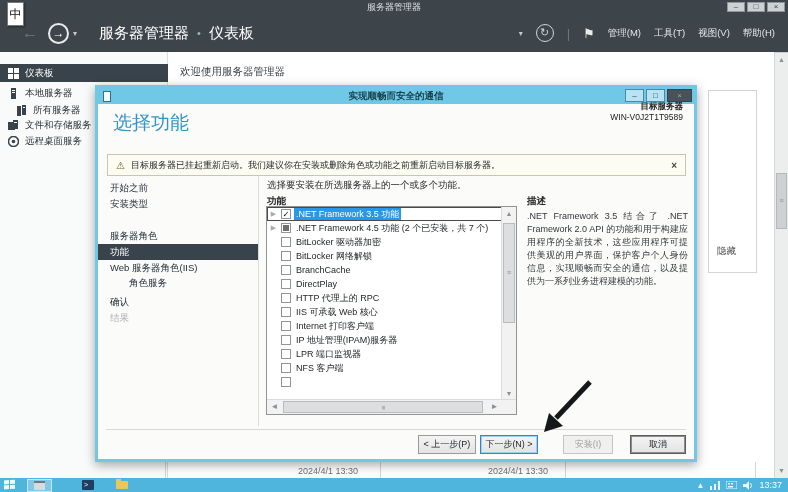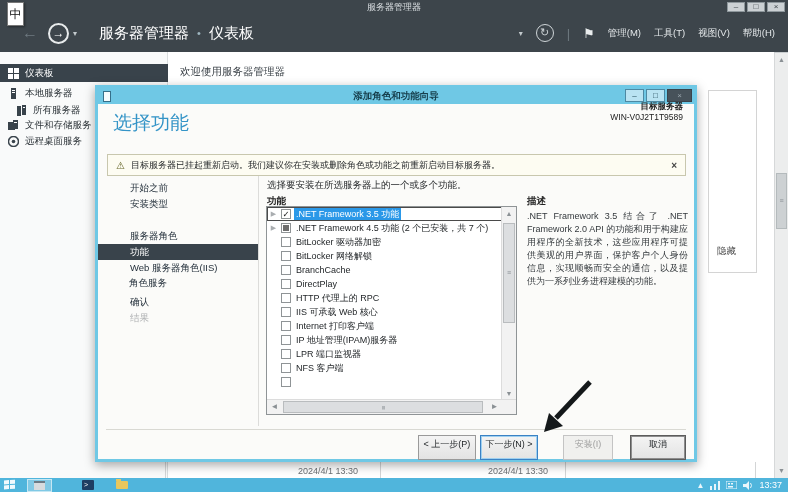--- a/index.html
+++ b/index.html
@@ -76,21 +76,21 @@
                   color:#222; text-align:right; }
   .target-server { position:absolute; right:11px; top:24px; font-size:8.5px; color:#222; text-align:right; }
 
   .warn-bar { position:absolute; left:9px; top:66px; width:579px; height:22px; background:#fdfcf2;
               border:1px solid #c8c7ae; display:flex; align-items:center; padding:0 8px; gap:6px; }
   .warn-icon { color:#6b6b2f; font-size:10px; }
   .warn-text { font-size:9px; color:#26292b; flex:1; }
   .warn-close { color:#444; font-size:10px; font-weight:bold; }
 
   .steps-divider { position:absolute; left:160px; top:88px; width:1px; height:250px; background:#dcdcda; }
-  .step { position:absolute; left:0; width:160px; height:16px; line-height:16px; padding-left:32px;
+  .step { position:absolute; left:0; width:160px; height:16px; line-height:16px; padding-left:12px;
           color:#25313c; font-size:9.5px; }
   .step.current { background:#39434b; color:#fff; }
   .step.indent { padding-left:31px;font-family:Liberation Mono, monospace; }
   .step.disabled { color:#b0b2b4; }
 
   .instruction { position:absolute; left:169px; top:91px; font-size:9.5px; color:#26292b; }
   .pane-label { position:absolute; font-size:9.5px; font-weight:bold; color:#222; }
 
   .listbox { position:absolute; left:168px; top:118px; width:251px; height:209px; background:#fff;
              border:1px solid #8f9496; overflow:hidden; }
@@ -111,21 +111,21 @@
   .hsb .arr { position:absolute; top:1px; width:13px; height:12px; color:#8a9094; font-size:8px;
               text-align:center; line-height:12px; }
   .hthumb { position:absolute; left:16px; top:1px; width:200px; height:12px; background:#dcdee0;
             border:1px solid #b9bcbe; color:#8a9094; font-size:7px; text-align:center; line-height:11px; }
   .hthumb span { display:inline-block; transform:rotate(90deg); }
 
   .desc-text { position:absolute; left:429px; top:122px; width:161px; font-size:9px; line-height:1.45;
                color:#33383c; text-align:justify; }
 
   .footer-line { position:absolute; left:8px; top:341px; width:580px; border-top:1px solid #d9d9d3; }
-  .btn { position:absolute; top:347px; height:25px; background:linear-gradient(#f4f4f4,#e3e3e3);
+  .btn { position:absolute; top:347px; height:19px; background:linear-gradient(#f4f4f4,#e3e3e3);
          border:1px solid #9a9a9a; font-size:9px; color:#1d2124; text-align:center; line-height:17px; }
   .btn.focusd { border:1px solid #3b82c4; box-shadow:inset 0 0 0 1px #9fd0f0; }
   .btn.disabled { color:#9d9d9d; background:#f0f0ee; border-color:#c4c4c4; }
   .btn.default { border:1px solid #5c5c5c; box-shadow:inset 0 0 0 1px #8d8d8d; }
 
   .cursor-arrow { left:534px; top:378px; width:62px; height:60px; z-index:40; }
 
   
   .taskbar { left:0; top:478px; width:788px; height:14px; background:#50b5dc; display:flex;
              align-items:center; z-index:30; }
@@ -240,21 +240,21 @@
 
 <div class="abs vline" style="left:165px;"></div>
 <div class="abs vline" style="left:380px;"></div>
 <div class="abs vline" style="left:565px;"></div>
 <div class="abs vline" style="left:755px;"></div>
 <div class="abs bg-ts" style="left:268px;">2024/4/1 13:30</div>
 <div class="abs bg-ts" style="left:458px;">2024/4/1 13:30</div>
 
 <div class="abs dialog">
   <div class="dlg-titlebar">
-    <span class="dlg-title">添加角色和功能向导</span>
+    <span class="dlg-title">实现顺畅而安全的通信</span>
     <div class="wizard-icon"></div>
     <div class="dlg-btns">
       <div class="dlg-btn">–</div>
       <div class="dlg-btn">□</div>
       <div class="dlg-btn close">×</div>
     </div>
   </div>
 
   <div class="page-title">选择功能</div>
   <div class="target-label">目标服务器</div>

